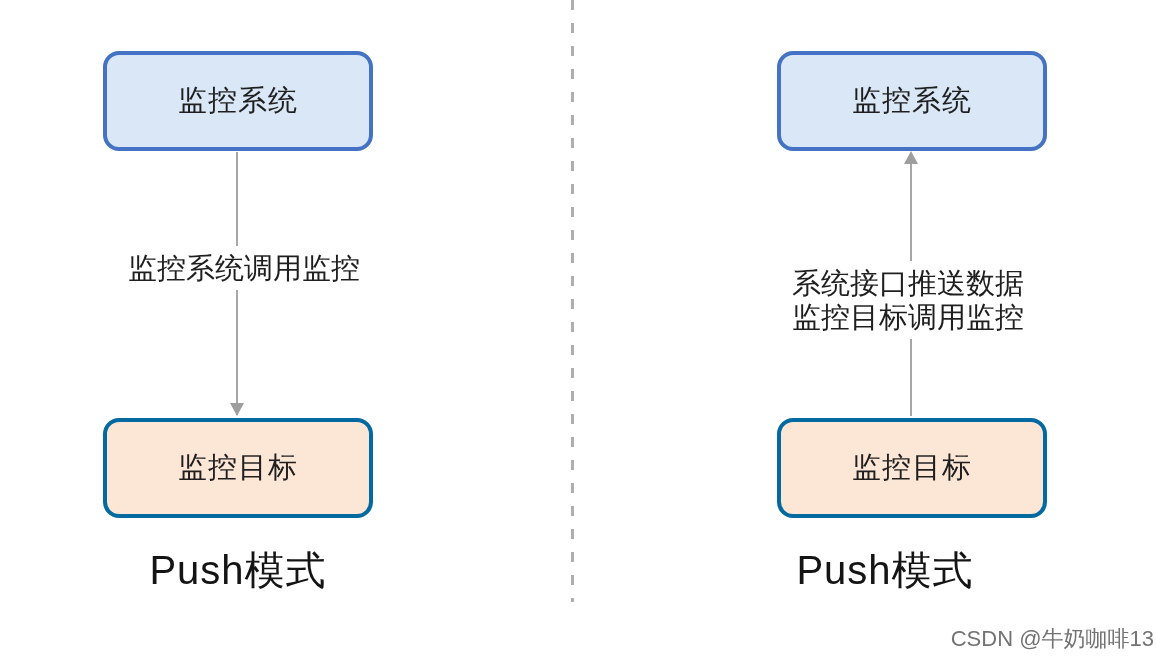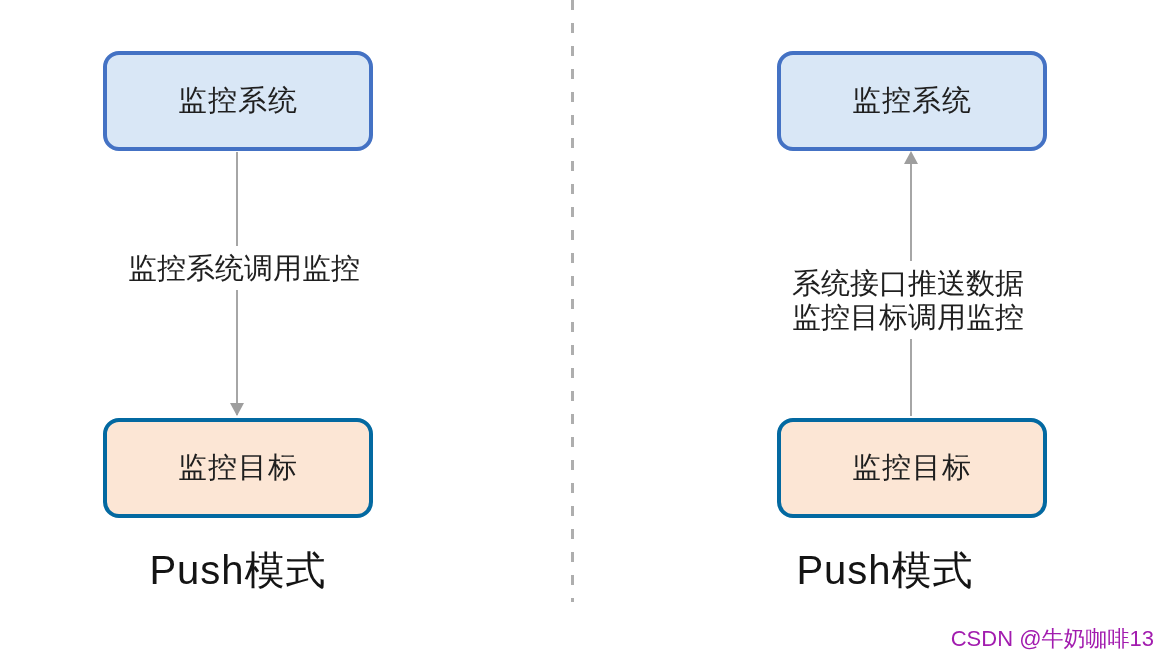--- a/index.html
+++ b/index.html
@@ -112,21 +112,21 @@
       transparent 23px
     );
   }
 
   
   .watermark {
     position: absolute;
     right: 2px;
     bottom: 5px;
     font-size: 22px;
-    color: #a21caf;
+    color: #737373;
     white-space: nowrap;
   }
 </style>
 </head>
 <body>
 
 <div class="canvas">
 
   <section>
     <div class="node blue node-system-left">

